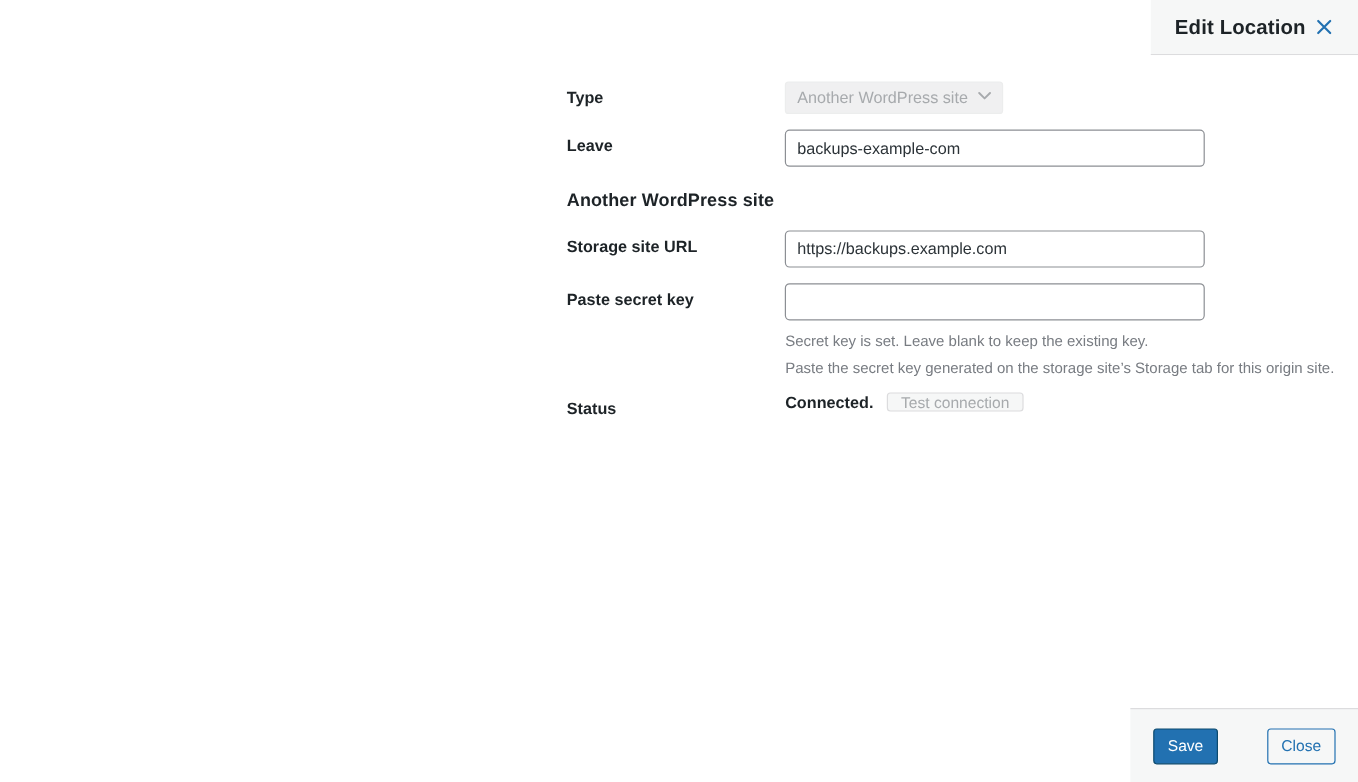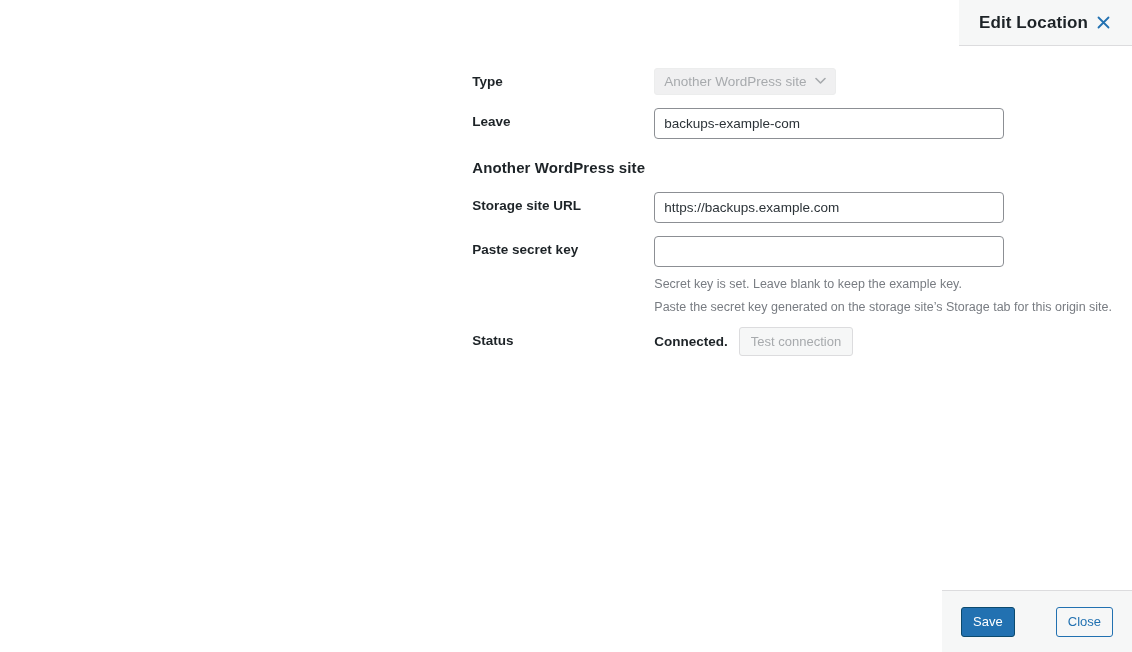--- a/index.html
+++ b/index.html
@@ -154,21 +154,21 @@
     display: flex;
     align-items: center;
     gap: 11px;
   }
   .status-value {
     font-weight: bold;
     font-size: 13.5px;
     color: #1d2327;
   }
   .btn-disabled {
-    height: 29px;
+    height: 16px;
     padding: 0 11px;
     background: #f6f7f7;
     border: 1px solid #dcdcde;
     border-radius: 3px;
     color: #a7aaad;
     font-family: "Liberation Sans", sans-serif;
     font-size: 13px;
     cursor: default;
     box-sizing: border-box;
   }
@@ -252,21 +252,21 @@
       <div class="field-control">
         <input class="text-input" type="text" value="https://backups.example.com" style="">
       </div>
     </div>
 
     <div class="form-row tight">
       <div class="field-label">Paste secret key</div>
       <div class="field-control">
         <input class="text-input" type="text" value="" style="">
         <div class="help-block">
-          <div class="help-text">Secret key is set. Leave blank to keep the example key.</div>
+          <div class="help-text">Secret key is set. Leave blank to keep the existing key.</div>
           <div class="help-text">Paste the secret key generated on the storage site’s Storage tab for this origin site.</div>
         </div>
       </div>
     </div>
 
     <div class="form-row">
       <div class="field-label">Status</div>
       <div class="field-control">
         <div class="status-line">
           <span class="status-value">Connected.</span>

